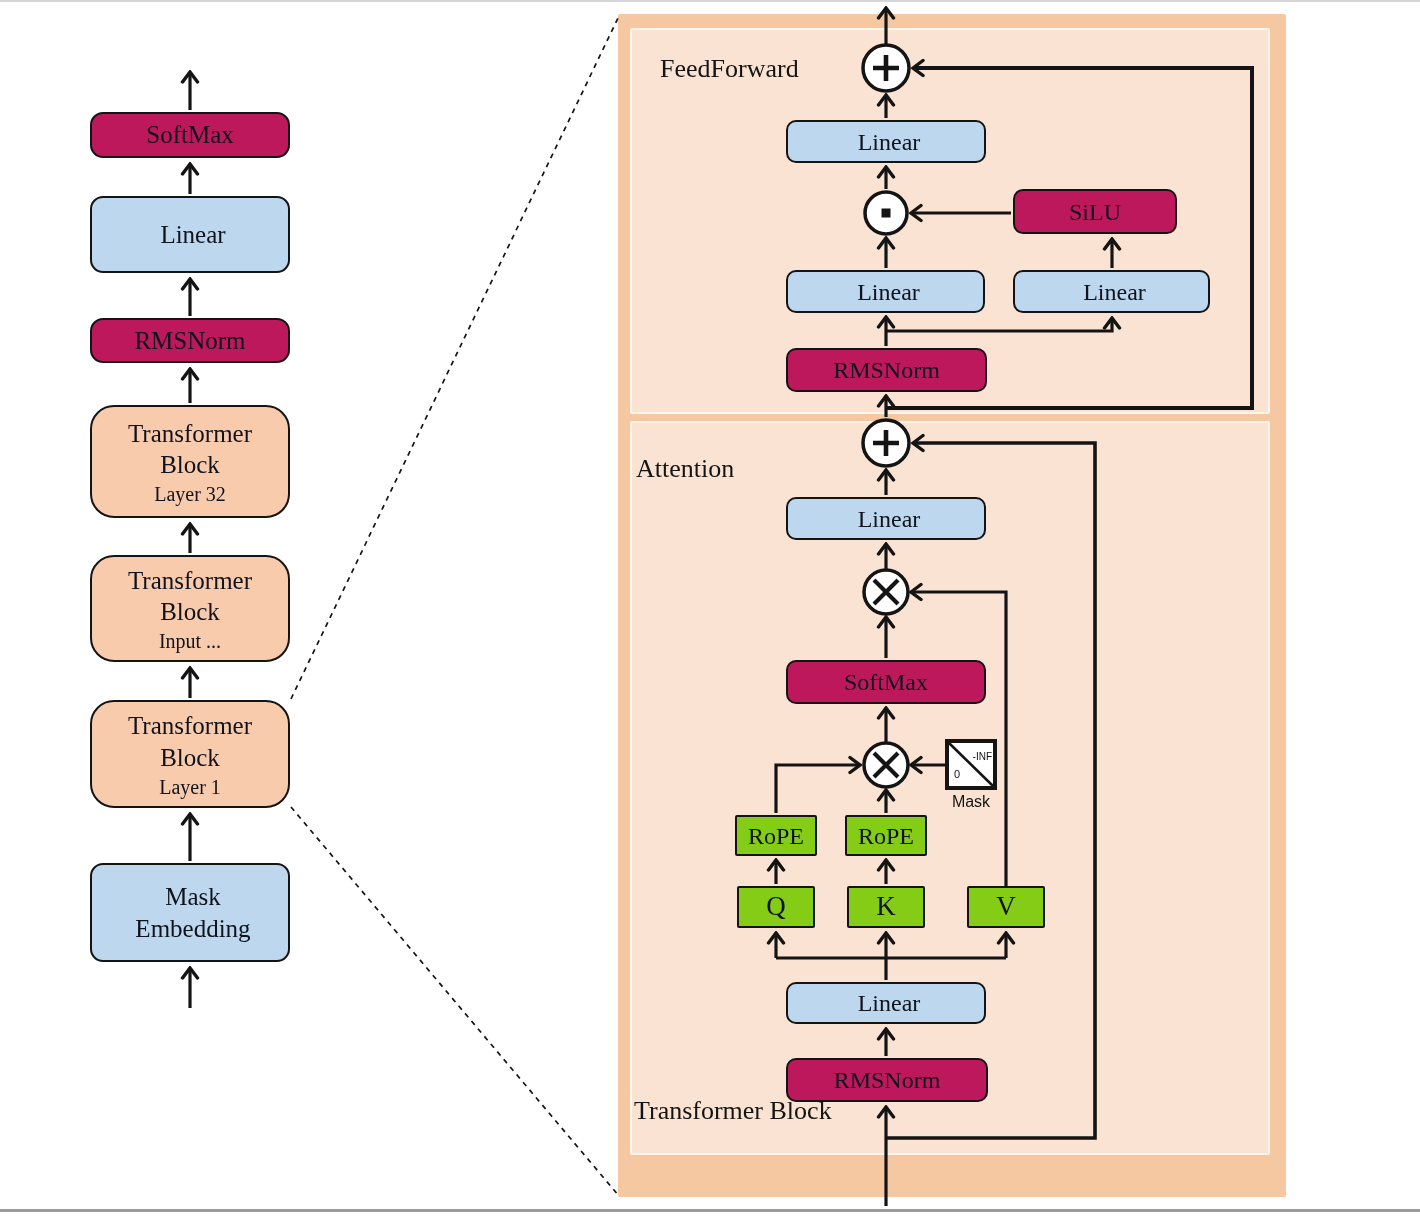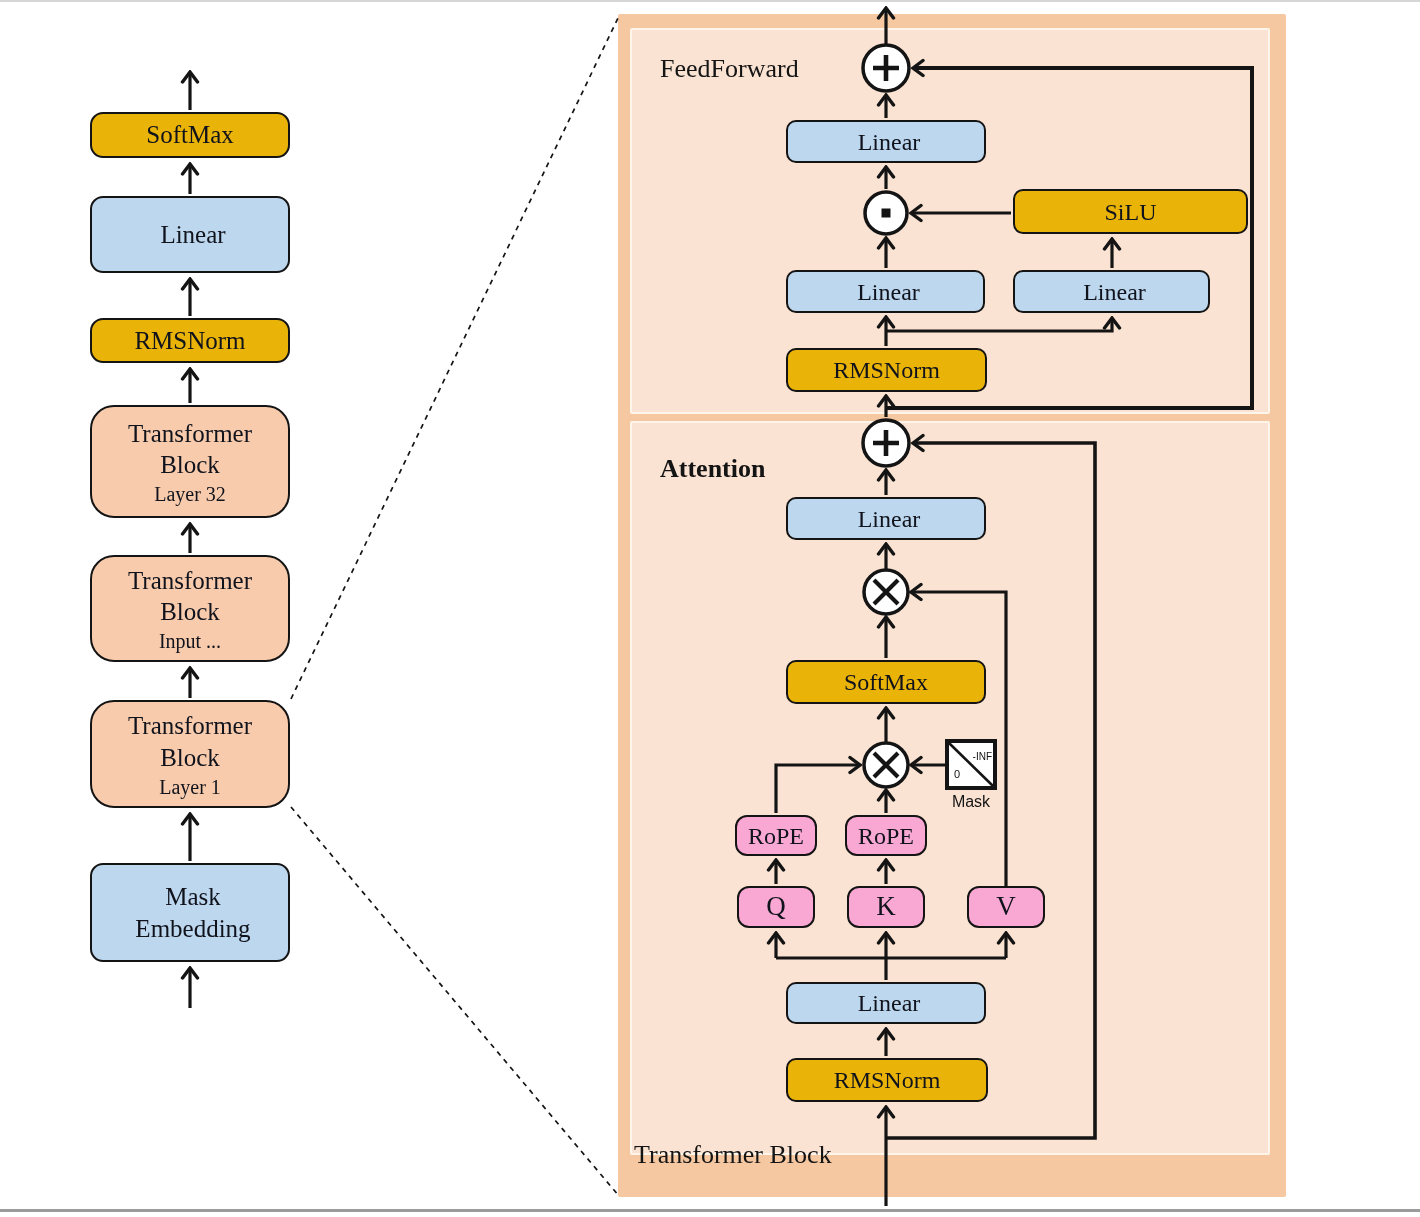--- a/index.html
+++ b/index.html
@@ -14,33 +14,33 @@
   #panel-outer{left:618px;top:14px;width:668px;height:1183px;background:#F6C8A2;border-radius:2px;z-index:0;}
   .panel-inner{background:#FAE3D2;border:2.5px solid #fdf4ea;border-radius:2px;z-index:0;}
   #panel-ff{left:630px;top:28px;width:640px;height:386px;}
   #panel-attn{left:630px;top:421px;width:640px;height:734px;}
   svg#wires{position:absolute;left:0;top:0;z-index:1;}
   .box{
     position:absolute;box-sizing:border-box;border:2.5px solid #141414;z-index:2;
     display:flex;flex-direction:column;align-items:center;justify-content:center;
     text-align:center;line-height:1.25;
   }
-  .green{background:#eab308;border-radius:10px;}
+  .green{background:#be185d;border-radius:10px;}
   .blue{background:#BDD7EE;border-radius:10px;padding-left:6px;}
-  .qkv{background:#f9a8d4;border-radius:12px;}
+  .qkv{background:#84cc16;border-radius:2px;}
   .orangebox{background:#F8CBAD;border-radius:24px;}
   .bigradius{border-radius:13px;}
   .t24{font-size:24px;}
   .t25{font-size:25px;}
   .t27{font-size:27px;}
   .sub{font-size:20px;line-height:1.1;margin-top:3px;}
   .panel-label{position:absolute;z-index:2;font-size:26px;color:#141414;}
   #lbl-ff{left:660px;top:54px;}
-  #lbl-attn{left:660px;top:454px;font-weight:bold;}
-  #lbl-tb{left:634px;top:1096px;margin-top:44px;}
+  #lbl-attn{left:636px;top:454px;}
+  #lbl-tb{left:634px;top:1096px;}
   .masktext{font-family:"Liberation Sans",sans-serif;fill:#141414;}
 </style>
 </head>
 <body>
 
 <div id="canvas">
 
   <div id="frame-top" class="frameline"></div>
   <div id="frame-bottom" class="frameline"></div>
 
@@ -163,21 +163,21 @@
     <span>Embedding</span>
   </div>
 
   <div id="lbl-ff" class="panel-label">FeedForward</div>
   <div id="lbl-attn" class="panel-label">Attention</div>
   <div id="lbl-tb" class="panel-label">Transformer Block</div>
 
   <div class="box blue t24" style="left:786px;top:120px;width:200px;height:43px;">
     <span>Linear</span>
   </div>
-  <div class="box green t24" style="left:1013px;top:189px;width:235px;height:45px;">
+  <div class="box green t24" style="left:1013px;top:189px;width:164px;height:45px;">
     <span>SiLU</span>
   </div>
   <div class="box blue t24" style="left:786px;top:270px;width:199px;height:43px;">
     <span>Linear</span>
   </div>
   <div class="box blue t24" style="left:1013px;top:270px;width:197px;height:43px;">
     <span>Linear</span>
   </div>
   <div class="box green t24" style="left:786px;top:348px;width:201px;height:44px;">
     <span>RMSNorm</span>

